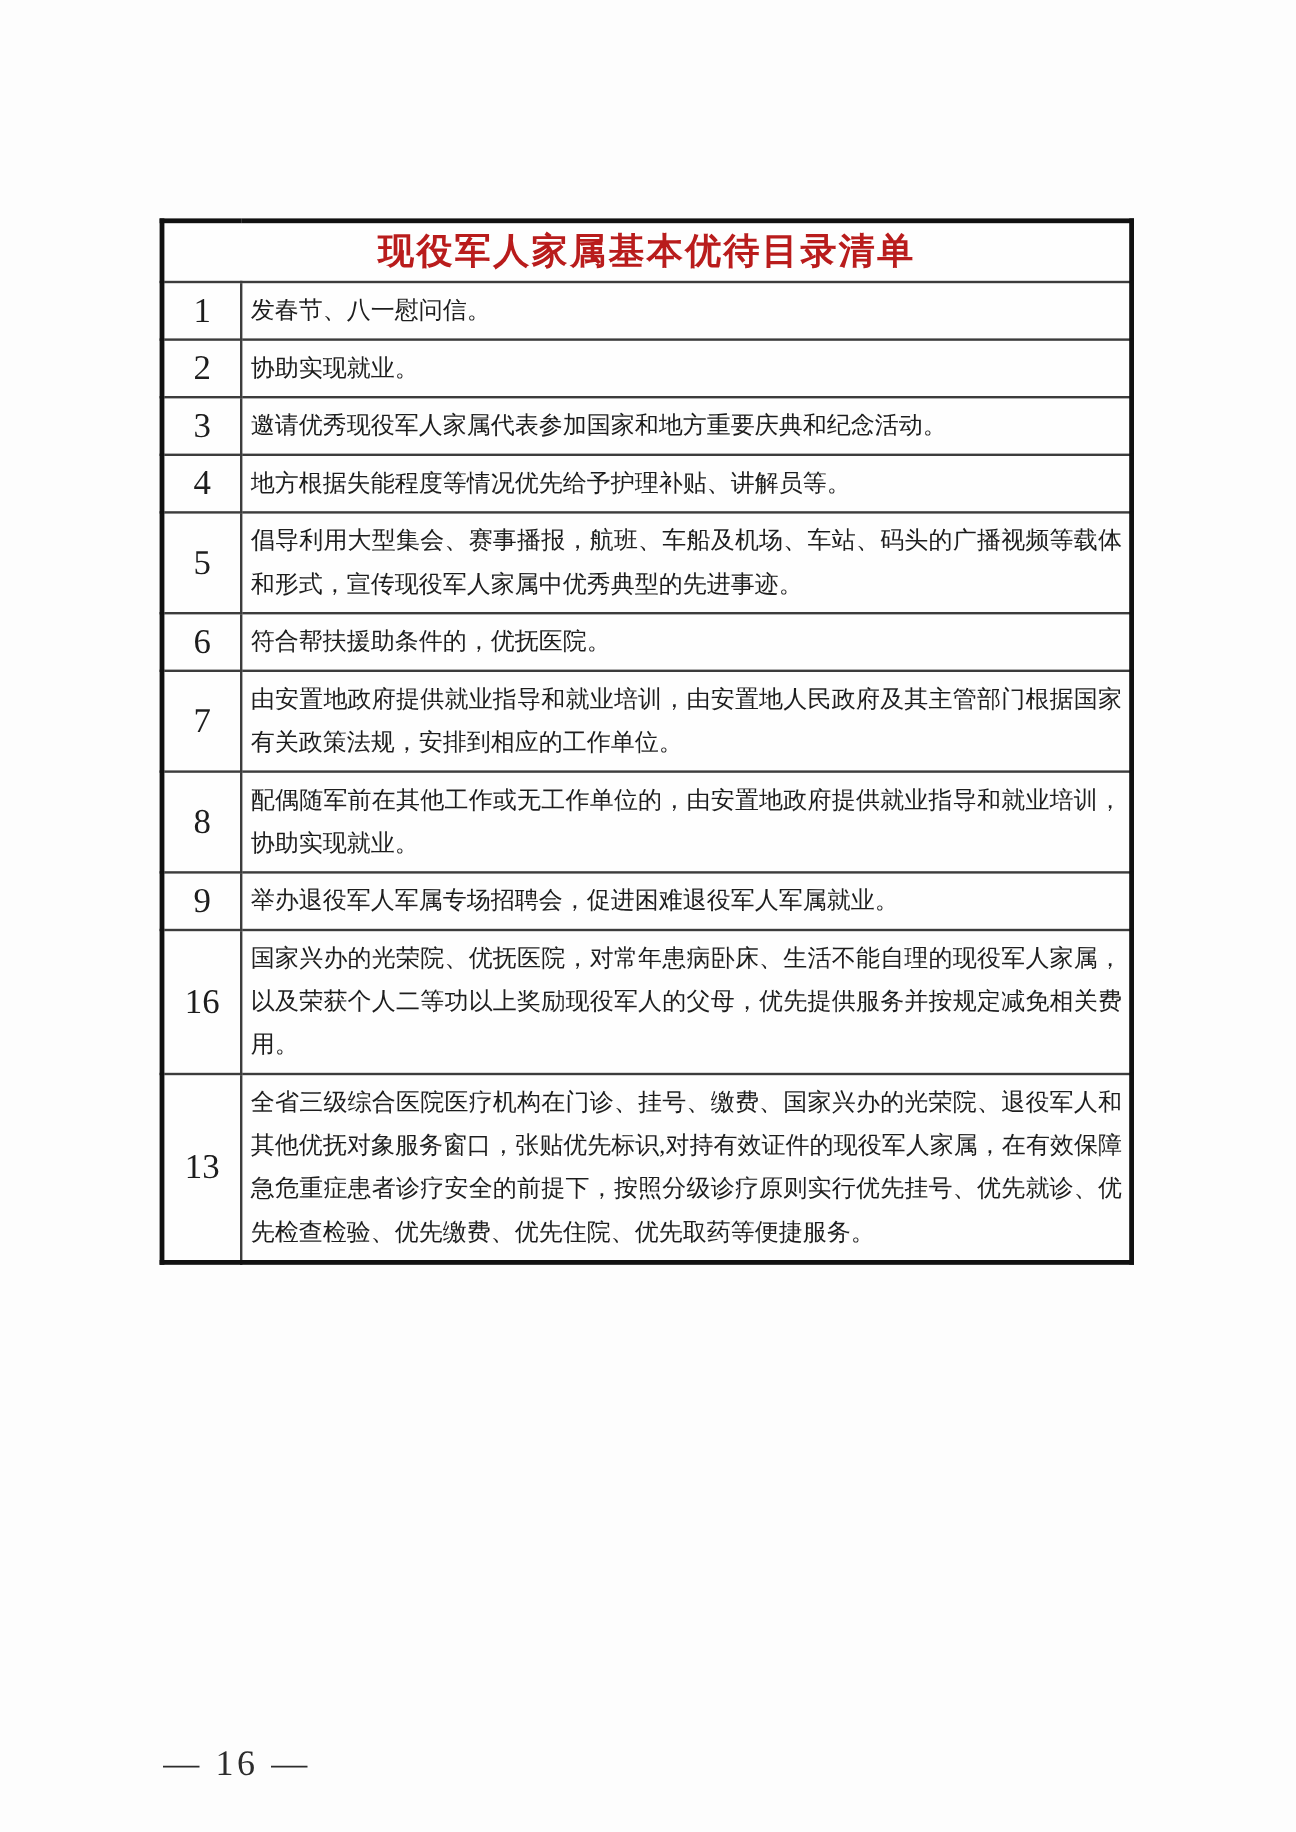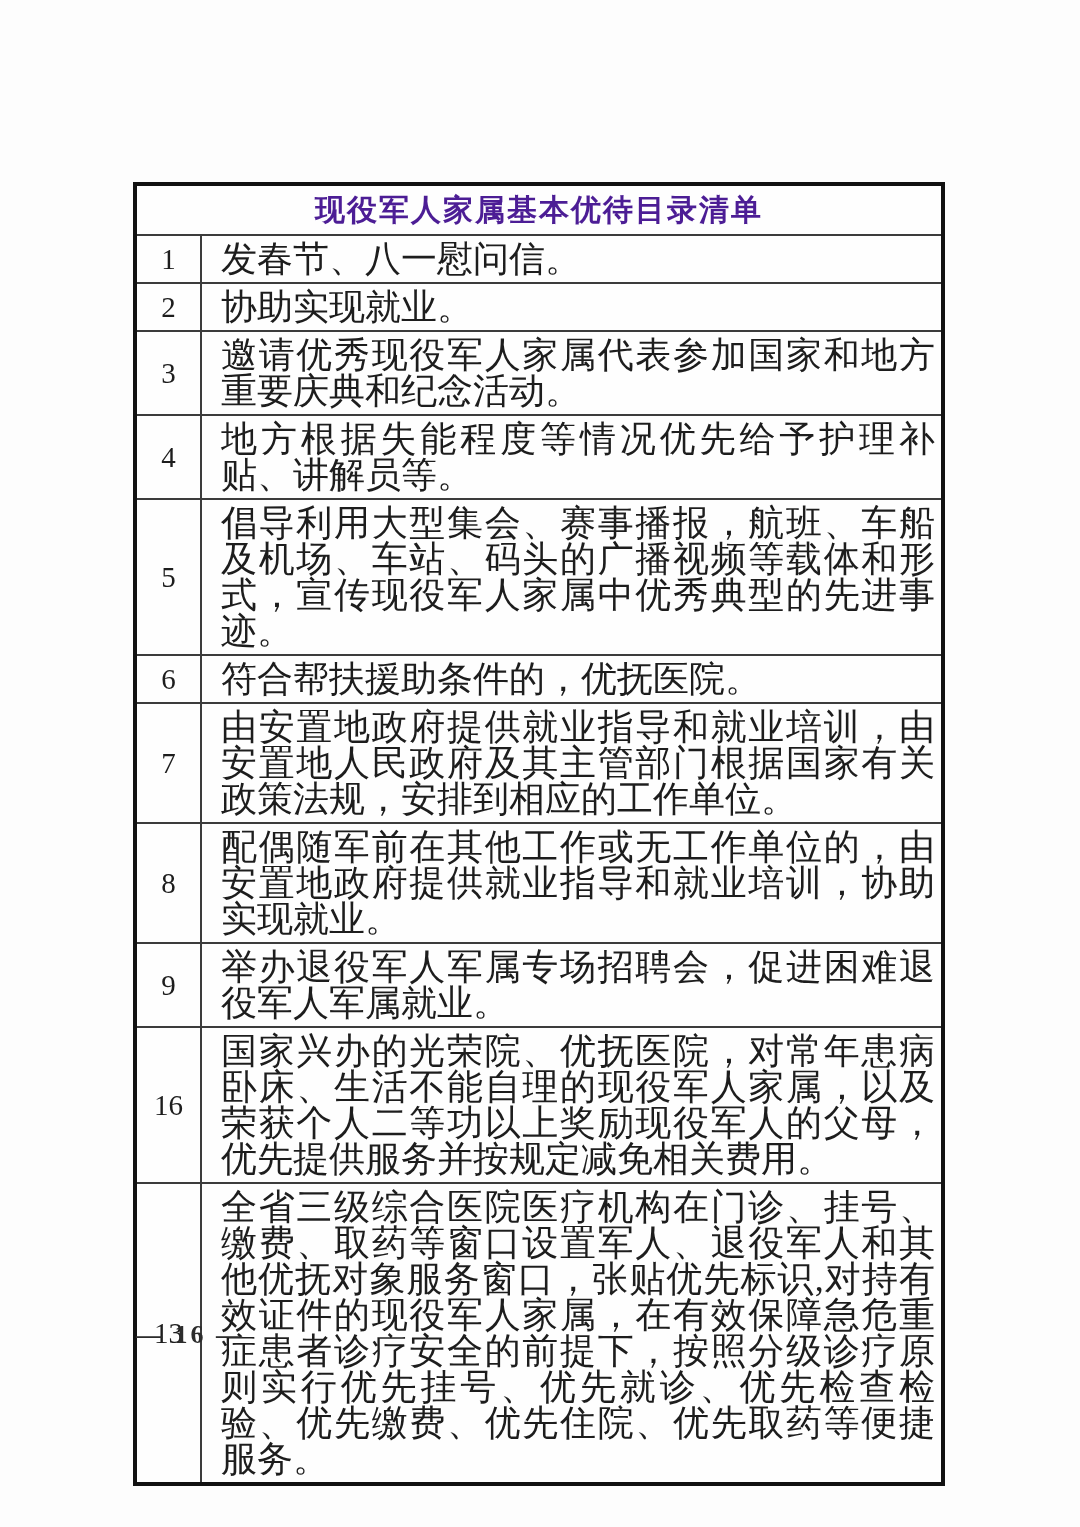--- a/index.html
+++ b/index.html
@@ -34,50 +34,49 @@
     border: 2px solid #3c3c3c;
   }
   th.title-cell {
     font-family: "Liberation Sans", "DejaVu Sans", sans-serif;
     font-weight: bold;
     font-size: 30px;
     line-height: 38px;
     letter-spacing: 2px;
     text-align: center;
     padding: 5px 4px;
-    color: #4c1d95;
+    color: #b91c1c;
   }
   td.num-cell {
     width: 64px;
     text-align: center;
     vertical-align: middle;
     font-size: 29px;
     padding: 2px 0;
     color: #1d1d1d;
   }
   td.text-cell {
-    font-size: 36px;
+    font-size: 20px;
     line-height: 36px;
-    padding: 5px 6px 5px 19px;
+    padding: 5px 6px 5px 7px;
     text-align: justify;
     text-align-last: left;
     vertical-align: middle;
     color: #1d1d1d;
     word-break: break-all;
   }
   .page-number {
     position: absolute;
     left: 136px;
-    top: 1317px;
-    font-size: 26px;
+    top: 1452px;
+    font-size: 30px;
     line-height: 36px;
     color: #2c2c2c;
     letter-spacing: 3px;
     white-space: pre;
-    font-weight: bold;
   }
 </style>
 </head>
 <body>
 
 <div class="page">
 
   <table class="catalog">
     <colgroup>
       <col style="width:66px">
@@ -124,20 +123,20 @@
         <tr>
           <td class="num-cell">9</td>
           <td class="text-cell">举办退役军人军属专场招聘会，促进困难退役军人军属就业。</td>
         </tr>
         <tr>
           <td class="num-cell">16</td>
           <td class="text-cell">国家兴办的光荣院、优抚医院，对常年患病卧床、生活不能自理的现役军人家属，以及荣获个人二等功以上奖励现役军人的父母，优先提供服务并按规定减免相关费用。</td>
         </tr>
         <tr>
           <td class="num-cell">13</td>
-          <td class="text-cell">全省三级综合医院医疗机构在门诊、挂号、缴费、取药等窗口设置军人、退役军人和其他优抚对象服务窗口，张贴优先标识,对持有效证件的现役军人家属，在有效保障急危重症患者诊疗安全的前提下，按照分级诊疗原则实行优先挂号、优先就诊、优先检查检验、优先缴费、优先住院、优先取药等便捷服务。</td>
+          <td class="text-cell">全省三级综合医院医疗机构在门诊、挂号、缴费、国家兴办的光荣院、退役军人和其他优抚对象服务窗口，张贴优先标识,对持有效证件的现役军人家属，在有效保障急危重症患者诊疗安全的前提下，按照分级诊疗原则实行优先挂号、优先就诊、优先检查检验、优先缴费、优先住院、优先取药等便捷服务。</td>
         </tr>
       </tbody>
   </table>
 
   <div class="page-number">— 16 —</div>
 
 </div>
 
 </body></html>

